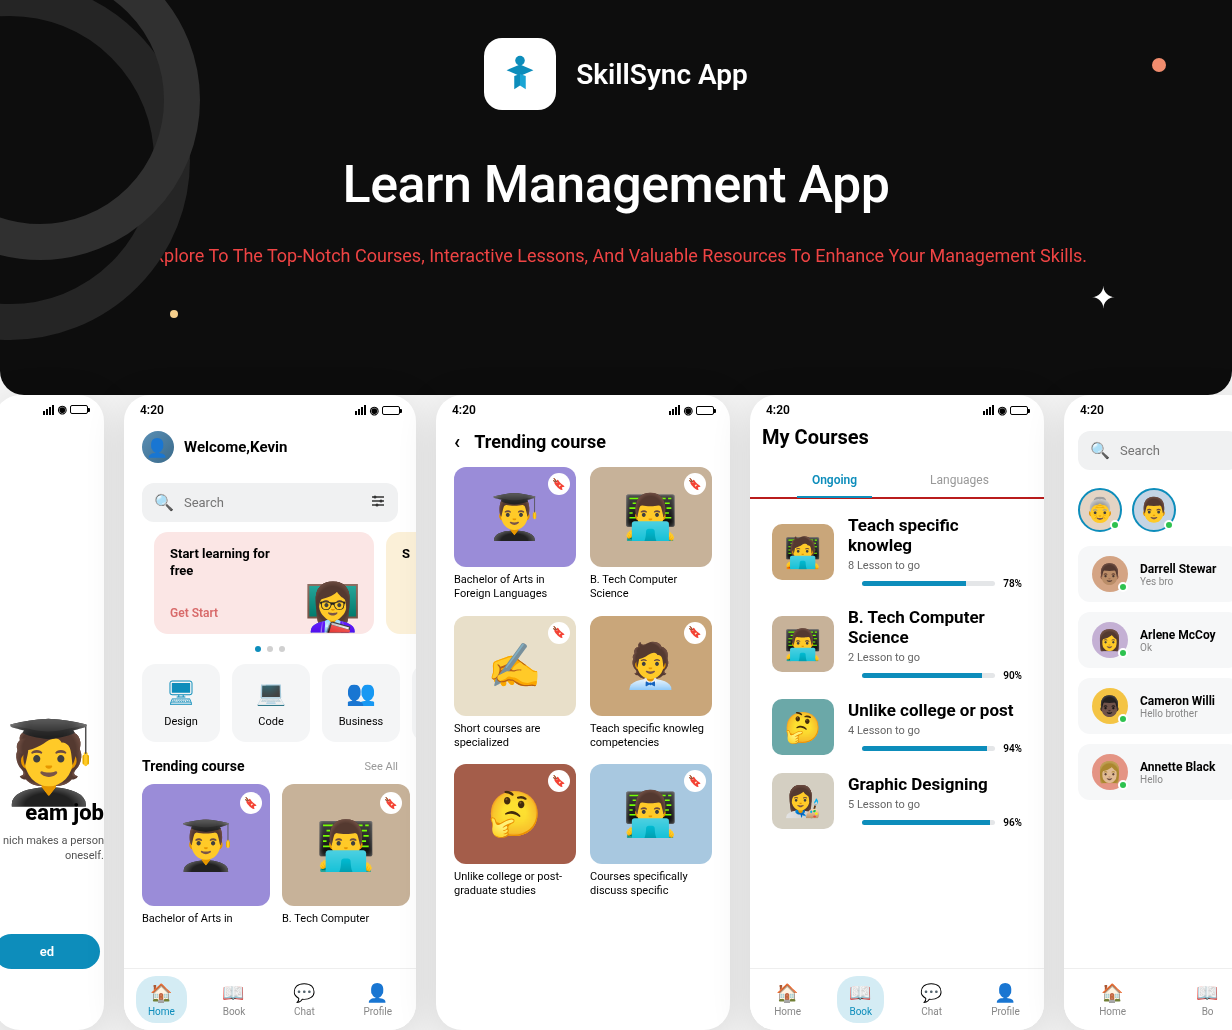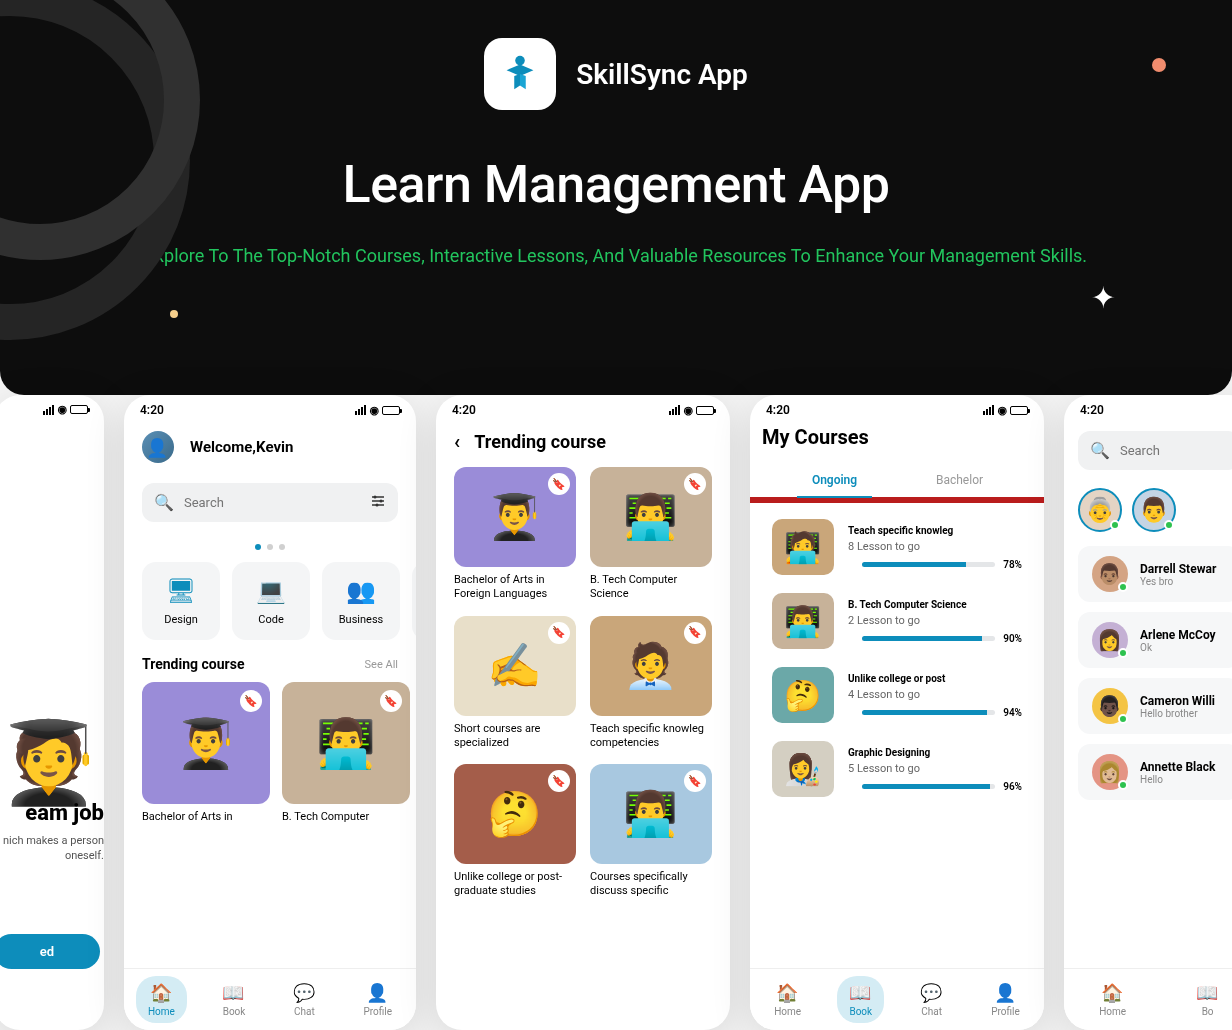--- a/index.html
+++ b/index.html
@@ -8,39 +8,39 @@
 .arc1 { position:absolute; left:-120px; top:-60px; width:320px; height:320px; border:36px solid #303030; border-radius:50%; }
 .arc2 { position:absolute; left:-170px; top:-20px; width:360px; height:360px; border:36px solid #252525; border-radius:50%; }
 .dot1 { position:absolute; right:66px; top:58px; width:14px; height:14px; background:#f08c6e; border-radius:50%; }
 .dot2 { position:absolute; left:170px; top:310px; width:8px; height:8px; background:#f6cf8c; border-radius:50%; }
 .spark { position:absolute; right:116px; top:280px; color:#fff; font-size:30px; }
 .logo-row { display:flex; align-items:center; justify-content:center; gap:20px; padding-top:38px; }
 .logo-box { width:72px; height:72px; background:#fff; border-radius:18px; display:flex; align-items:center; justify-content:center; }
 .logo-box svg { width:46px; height:46px; }
 .logo-text { color:#fff; font-size:28px; font-weight:600; }
 .hero h1 { color:#fff; font-size:52px; font-weight:500; text-align:center; margin-top:44px; letter-spacing:-0.5px; }
-.hero p { color:#22c55e; font-size:18px; text-align:center; margin-top:26px; line-height:1.7; font-weight:400; }
+.hero p { color:#ef4444; font-size:18px; text-align:center; margin-top:26px; line-height:1.7; font-weight:400; }
 .phones { position:absolute; top:395px; left:0; width:1232px; height:635px; display:flex; gap:20px; padding:0; }
 .phone { background:#fff; border-radius:26px; box-shadow:0 8px 40px rgba(0,0,0,0.12); flex-shrink:0; overflow:hidden; position:relative; }
 .p1 { width:110px; margin-left:-6px; }
 .p2 { width:292px; }
 .p3 { width:294px; }
 .p4 { width:294px; }
 .p5 { width:190px; }
 .statusbar { display:flex; justify-content:space-between; align-items:center; padding:8px 16px 4px; font-size:12px; font-weight:600; }
 .statusbar .right { display:flex; gap:3px; align-items:center; }
 .sig { display:inline-flex; gap:1px; align-items:flex-end; }
 .sig span { width:2px; background:#000; display:inline-block; }
 .sig span:nth-child(1){height:4px}.sig span:nth-child(2){height:6px}.sig span:nth-child(3){height:8px}.sig span:nth-child(4){height:10px}
 .wifi { font-size:11px; }
 .batt { width:18px; height:9px; border:1px solid #000; border-radius:2px; position:relative; }
 .batt::after { content:''; position:absolute; right:-3px; top:2px; width:2px; height:4px; background:#000; border-radius:0 1px 1px 0; }
 .batt-fill { background:#000; height:100%; width:80%; }
 
-.p2 .header { display:flex; align-items:center; gap:16px; padding:10px 18px; }
+.p2 .header { display:flex; align-items:center; gap:10px; padding:10px 18px; }
 .avatar { width:32px; height:32px; border-radius:50%; background:linear-gradient(135deg,#5a8fb5,#3a6a8a); overflow:hidden; position:relative; }
 .avatar::after { content:'👤'; position:absolute; inset:0; display:flex; align-items:center; justify-content:center; font-size:18px; }
 .welcome { font-size:15px; font-weight:700; }
 .searchbar { margin:10px 18px; background:#f0f1f2; border-radius:12px; display:flex; align-items:center; padding:10px 12px; gap:10px; }
 .searchbar input { border:none; background:transparent; outline:none; flex:1; font-size:13px; color:#666; }
 .filter-icon { font-size:14px; }
 .promo-row { display:flex; gap:12px; padding:0 0 0 18px; overflow:hidden; }
 .promo { width:220px; height:102px; border-radius:14px; padding:14px 16px; position:relative; flex-shrink:0; display:flex; flex-direction:column; justify-content:space-between; }
 .promo.pink { background:#fbe6e5; }
 .promo.yellow { background:#fbf0d8; }
@@ -70,29 +70,29 @@
 .p3 .title-row { display:flex; align-items:center; gap:14px; padding:8px 18px 14px; }
 .back { font-size:20px; font-weight:600; }
 .p3-title { font-size:18px; font-weight:700; }
 .grid2 { display:grid; grid-template-columns:1fr 1fr; gap:14px 14px; padding:0 18px; }
 .gcard { }
 .gthumb { width:100%; height:100px; border-radius:12px; position:relative; overflow:hidden; display:flex; align-items:center; justify-content:center; font-size:44px; }
 .gthumb .bookmark { top:6px; right:6px; }
 .gtitle { font-size:11px; margin-top:6px; line-height:1.3; }
 
 .p4-title { font-size:20px; font-weight:700; padding:4px 12px 16px; }
-.tabs { display:flex; border-bottom:6px solid #b91c1c; padding:0 22px; }
+.tabs { display:flex; border-bottom:2px solid #b91c1c; padding:0 22px; }
 .tab { flex:1; text-align:center; font-size:12px; padding:8px 0 10px; color:#999; position:relative; }
 .tab.active { color:#0d8dbb; font-weight:600; }
 .tab.active::after { content:''; position:absolute; bottom:-1px; left:20%; right:20%; height:2px; background:#0d8dbb; }
 .mylist { padding:16px 22px; display:flex; flex-direction:column; gap:18px; }
 .mycourse { display:flex; gap:14px; align-items:center; }
 .mythumb { width:62px; height:56px; border-radius:10px; display:flex; align-items:center; justify-content:center; font-size:30px; flex-shrink:0; }
 .myinfo { flex:1; }
-.mytitle { font-size:10px; font-weight:700; margin-bottom:4px; }
+.mytitle { font-size:17px; font-weight:700; margin-bottom:4px; }
 .mysub { font-size:11px; color:#666; margin-bottom:6px; }
 .progress-row { display:flex; align-items:center; gap:8px;padding-left:14px; }
 .progress { flex:1; height:5px; background:#e4e6e8; border-radius:3px; overflow:hidden; }
 .progress-fill { height:100%; background:#0d8dbb; }
 .pct { font-size:10px; font-weight:600; }
 
 .p5 .searchbar { margin:10px 14px; }
 .friends { display:flex; gap:10px; padding:8px 14px 14px; }
 .friend-av { width:44px; height:44px; border-radius:50%; position:relative; display:flex; align-items:center; justify-content:center; font-size:24px; border:2px solid #0d8dbb; }
 .online { position:absolute; bottom:0; right:0; width:10px; height:10px; background:#2ec24f; border:2px solid #fff; border-radius:50%; }
@@ -183,20 +183,31 @@
         <svg width="16" height="16" viewBox="0 0 16 16">
             <path d="M2 4h12M2 4h12" stroke="#333" stroke-width="1.5"></path>
             <circle cx="5" cy="4" r="1.5" fill="#333"></circle>
             <path d="M2 8h12" stroke="#333" stroke-width="1.5"></path>
             <circle cx="11" cy="8" r="1.5" fill="#333"></circle>
             <path d="M2 12h12" stroke="#333" stroke-width="1.5"></path>
             <circle cx="7" cy="12" r="1.5" fill="#333"></circle>
           </svg>
       </span>
     </div>
+    <div class="promo-row">
+      <div style="width:4px; background:#d9e9f2; border-radius:0 12px 12px 0;"></div>
+      <div class="promo pink">
+        <div class="promo-title">Start learning for free</div>
+        <div class="promo-link">Get Start</div>
+        <div class="promo-img">👩‍🏫</div>
+      </div>
+      <div class="promo yellow">
+        <div class="promo-title">S</div>
+      </div>
+    </div>
     <div class="pager">
         <span class="active"></span>
         <span></span>
         <span></span>
       </div>
     <div class="cats">
       <div class="cat">
           <span class="cat-icon">🖥</span>
           <span class="cat-label">Design</span>
         </div>
@@ -302,21 +313,21 @@
             <span></span>
             <span></span>
           </span>
           <span class="wifi">◉</span>
           <span class="batt"><span class="batt-fill"></span></span>
         </span>
       </div>
     <div class="p4-title">My Courses</div>
     <div class="tabs">
       <div class="tab active">Ongoing</div>
-      <div class="tab">Bachelor</div>
+      <div class="tab">Languages</div>
     </div>
     <div class="mylist" id="p4-list">
         <div class="mycourse">
           <div class="mythumb bg-wood">🧑‍💻</div>
   <div class="myinfo">
             <div class="mytitle">Teach specific knowleg</div>
   <div class="mysub">8 Lesson to go</div>
   <div class="progress-row">
               <div class="progress">
                 <div class="progress-fill" style="width:78%"></div>

